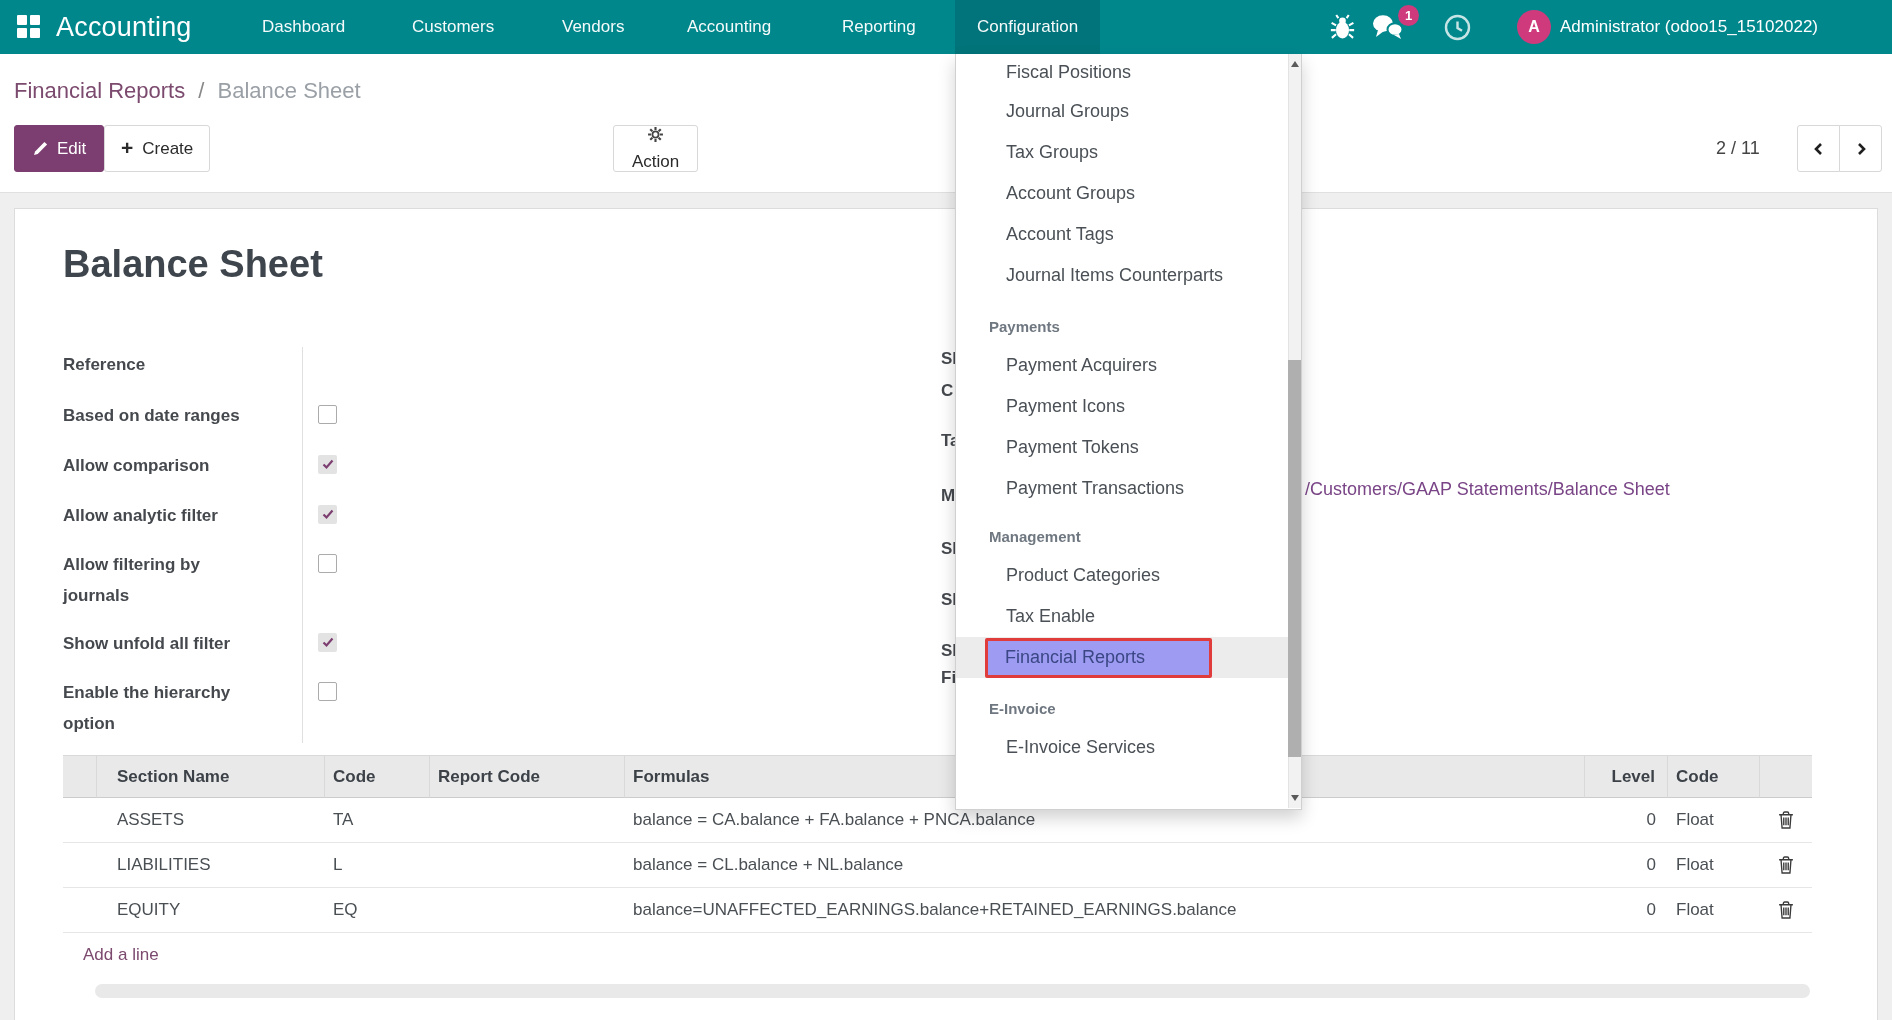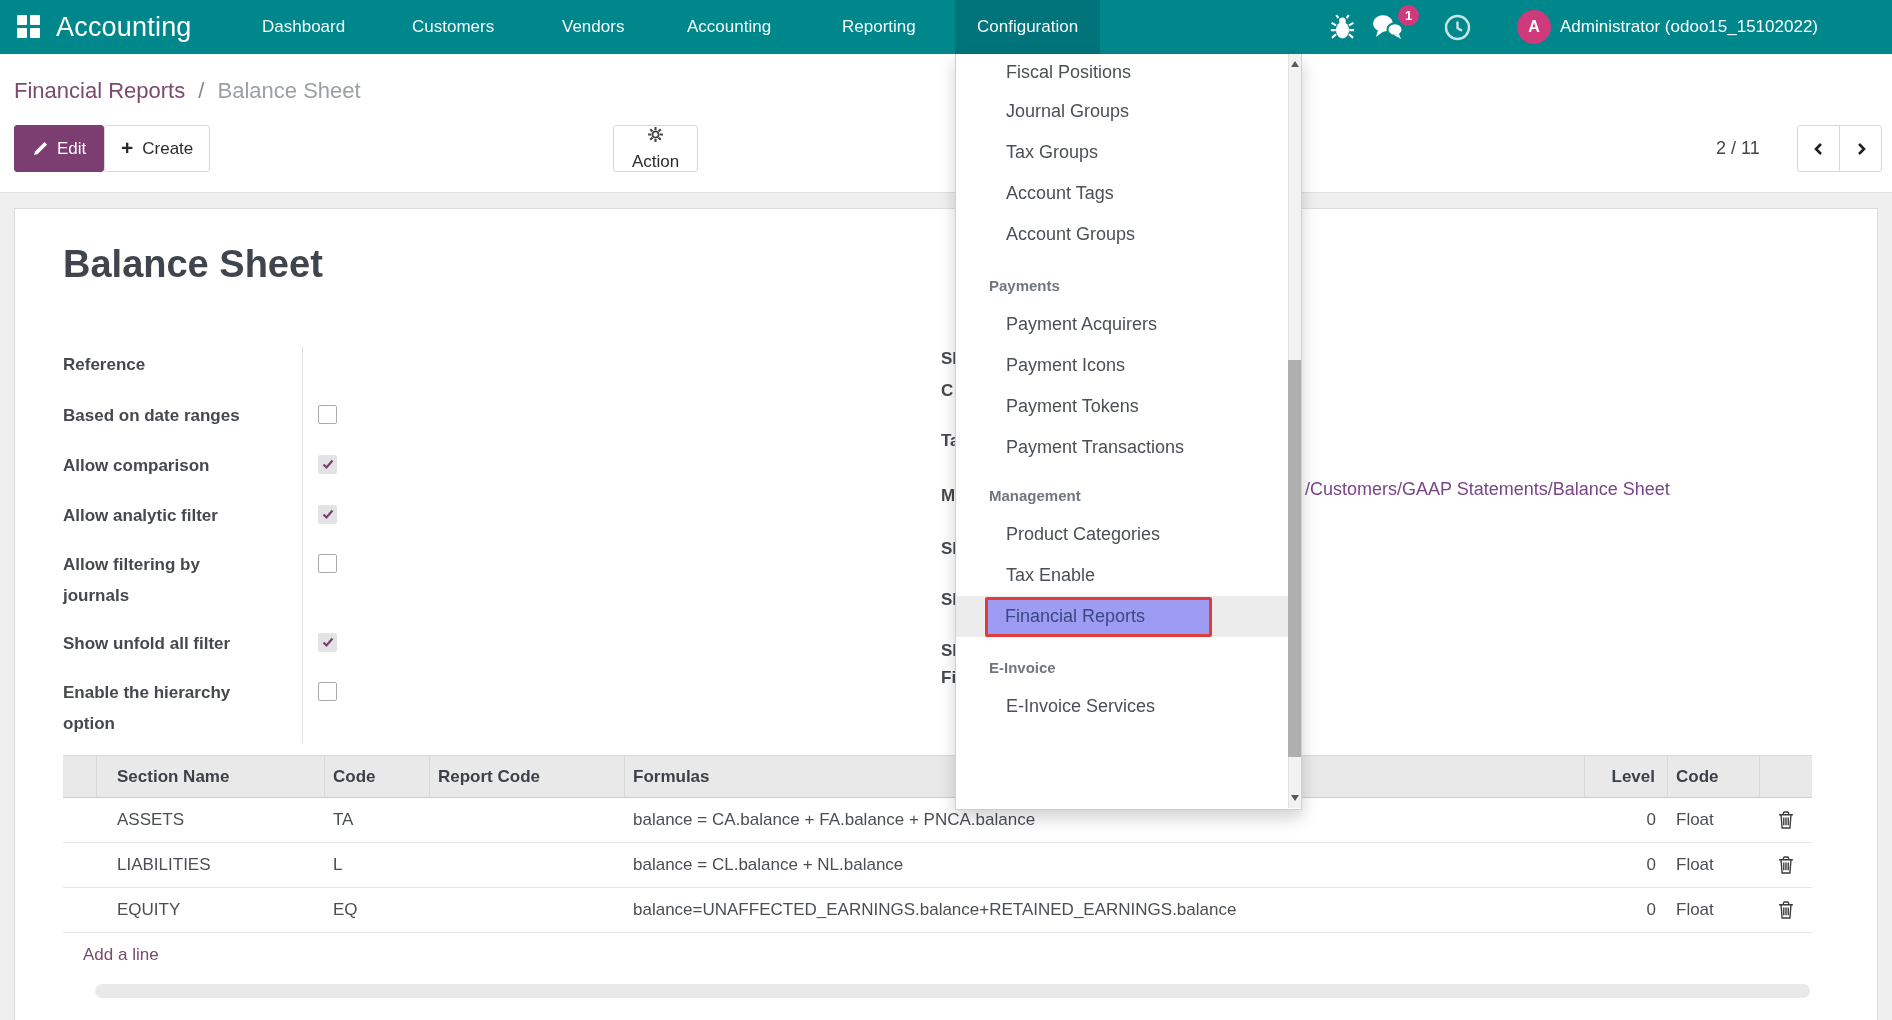--- a/index.html
+++ b/index.html
@@ -275,22 +275,23 @@
       <span class="add-link">Add a line</span>
     </div>
   </div>
 
   <div class="hscroll-bar"></div>
 
   <div class="dropdown">
     <div class="dd-item first">Fiscal Positions</div>
     <div class="dd-item">Journal Groups</div>
     <div class="dd-item">Tax Groups</div>
+    <div class="dd-item">Account Groups</div>
     <div class="dd-item">Account Tags</div>
-    <div class="dd-item">Account Groups</div>
+    <div class="dd-item">Journal Items Counterparts</div>
     <div class="dd-header">Payments</div>
     <div class="dd-item">Payment Acquirers</div>
     <div class="dd-item">Payment Icons</div>
     <div class="dd-item">Payment Tokens</div>
     <div class="dd-item">Payment Transactions</div>
     <div class="dd-header mgmt">Management</div>
     <div class="dd-item">Product Categories</div>
     <div class="dd-item">Tax Enable</div>
     <div class="dd-item selected">
       <span class="sel-box">Financial Reports</span>

